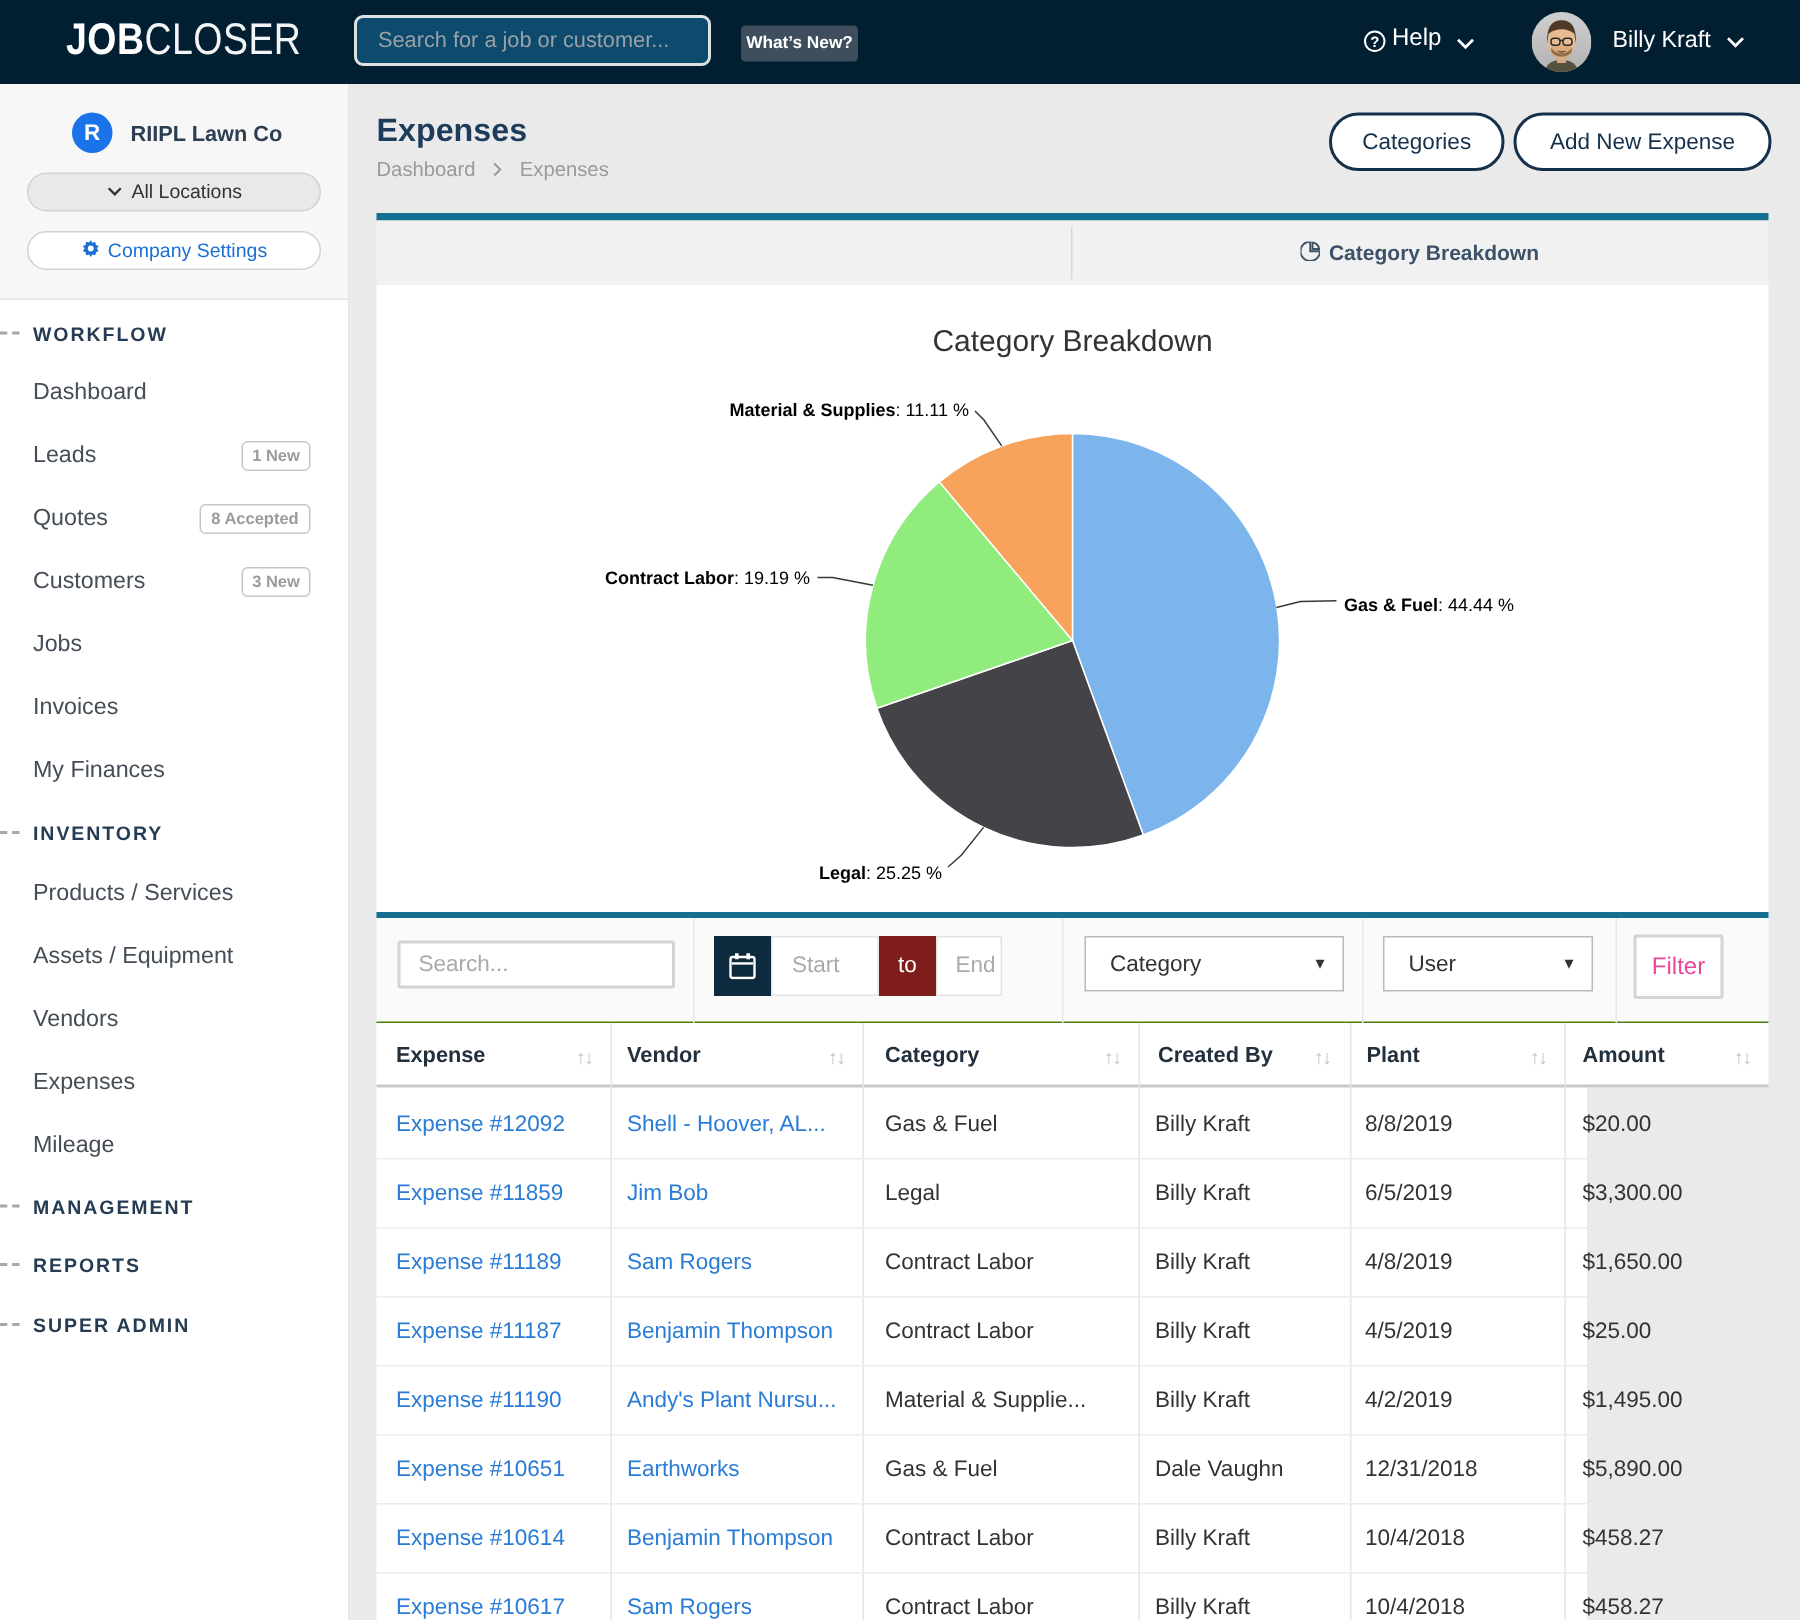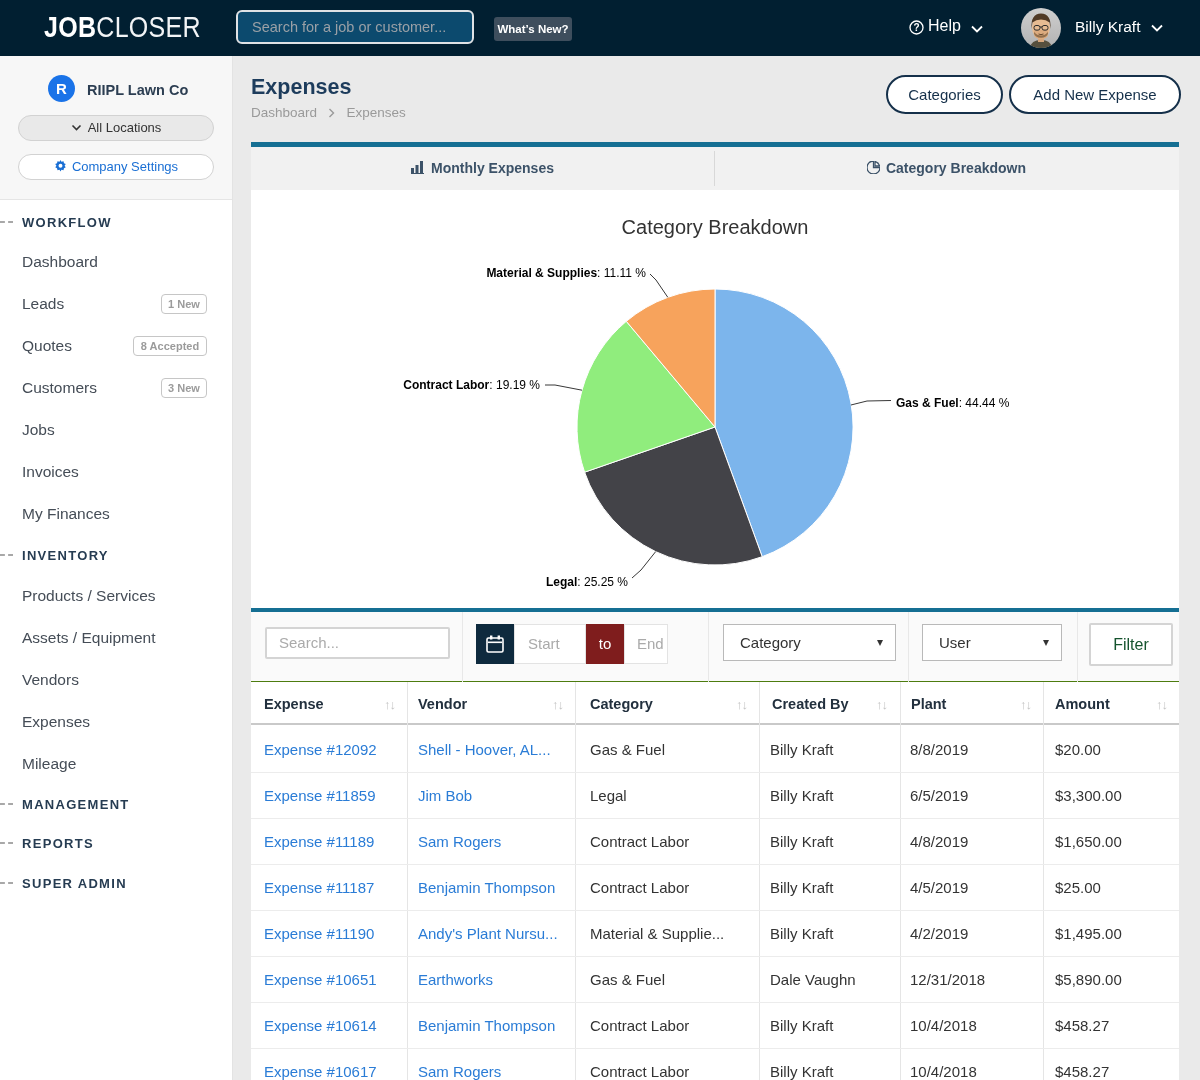--- a/index.html
+++ b/index.html
@@ -45,21 +45,21 @@
 
 
 .filterrow { position:absolute; left:251px; top:612px; width:928px; height:70px; background:#fafafa; border-bottom:1px solid #4d7c0f; }
 .fdiv { position:absolute; top:0; width:1px; height:70px; background:#e8e8e8; }
 .finput { position:absolute; background:#fff; border:2px solid #d4d4d4; border-radius:2px; color:#aaa; font-size:15px; }
 .dbox { position:absolute; top:12px; height:40px; }
 .sel { position:absolute; top:12px; height:37px; background:#fff; border:1px solid #b9b9b9; color:#333; font-size:15px; line-height:35px; padding-left:16px; }
 .sel:after { content:"▾"; position:absolute; right:12px; top:0; font-size:12px; color:#333; }
 
 
-.table { position:absolute; left:251px; top:682px; width:928px; background:#fff; }
+.table { position:absolute; left:251px; top:682px; width:807px; background:#fff; }
 .th { position:absolute; font-size:14.5px; font-weight:bold; color:#22303e; }
 .sort { position:absolute; font-size:13px; color:#c4c4c4; letter-spacing:-1px; }
 .tcell { position:absolute; font-size:15px; color:#333; }
 .tlink { position:absolute; font-size:15px; color:#2a7cd6; }
 .vline { position:absolute; width:1px; background:#e5e5e5; }
 .rline { position:absolute; left:0; width:928px; height:1px; background:#ececec; }
 </style>
 </head>
 <body>
 
@@ -143,26 +143,20 @@
 
 <div class="pagetitle">Expenses</div>
 <div class="crumb">Dashboard&nbsp;&nbsp; <svg width="7" height="10" viewBox="0 0 7 10" style="vertical-align:-1px">
       <path d="M1.5 1 L5.5 5 L1.5 9" fill="none" stroke="#9a9a9a" stroke-width="1.4"></path>
     </svg> &nbsp;&nbsp;Expenses</div>
 <div class="hbtn" style="left:886px;width:117px">Categories</div>
 <div class="hbtn" style="left:1009px;width:172px">Add New Expense</div>
 
 <div class="tealbar" style="top:142px;height:5px"></div>
 <div class="tabs">
-  <div class="tab" style="left:0"><svg width="14" height="13" viewBox="0 0 14 13" style="vertical-align:-1px;margin-right:6px">
-        <rect x="0" y="7" width="3" height="5" fill="#3c5268"></rect>
-        <rect x="4.5" y="4" width="3" height="8" fill="#3c5268"></rect>
-        <rect x="9" y="0" width="3" height="12" fill="#3c5268"></rect>
-        <rect x="0" y="12" width="13" height="1" fill="#3c5268"></rect>
-      </svg>Monthly Expenses</div>
   <div class="tabdiv"></div>
   <div class="tab" style="left:464px"><svg width="13" height="13" viewBox="0 0 13 13" style="vertical-align:-1px;margin-right:6px">
         <path d="M6.5 6.5 L6.5 0 A6.5 6.5 0 1 0 13 6.5 Z" fill="none" stroke="#3c5268" stroke-width="1.3"></path>
         <path d="M8 5 L8 0.5 A6 6 0 0 1 12.5 5 Z" fill="none" stroke="#3c5268" stroke-width="1.3"></path>
       </svg>Category Breakdown</div>
 </div>
 
 <div class="chartarea">
 <svg width="928" height="418" viewBox="0 0 928 418" font-family="Liberation Sans, sans-serif">
   <text x="464" y="44" font-size="20" fill="#333" text-anchor="middle">Category Breakdown</text>
@@ -194,21 +188,21 @@
         <rect x="4" y="0.5" width="2.4" height="4" fill="#fff"></rect>
         <rect x="11.6" y="0.5" width="2.4" height="4" fill="#fff"></rect>
         <rect x="2" y="6.5" width="14" height="1.6" fill="#fff"></rect>
       </svg>
   </div>
   <div class="dbox" style="left:263px;width:72px;background:#fff;border:1px solid #e3e3e3;color:#aaa;font-size:15px;line-height:38px;padding-left:13px">Start</div>
   <div class="dbox" style="left:335px;width:38px;background:#7f1d1d;color:#fff;font-size:15px;text-align:center;line-height:40px">to</div>
   <div class="dbox" style="left:373px;width:44px;background:#fff;border:1px solid #e3e3e3;color:#aaa;font-size:15px;line-height:38px;padding-left:12px">End</div>
   <div class="sel" style="left:472px;width:173px">Category</div>
   <div class="sel" style="left:671px;width:140px">User</div>
-  <div class="finput" style="left:838px;top:11px;width:84px;height:43px;line-height:39px;text-align:center;color:#14532d;font-size:16px;padding-left:0">Filter</div>
+  <div class="finput" style="left:838px;top:11px;width:60px;height:43px;line-height:39px;text-align:center;color:#ec4899;font-size:16px;padding-left:0">Filter</div>
 </div>
 
 <div class="table" style="height:398px">
 
   <div style="position:absolute;left:0;top:0;width:928px;height:43px;background:#fff;border-bottom:2px solid #c9c9c9"></div>
   <div class="th" style="left:13px;top:14px">Expense</div>
   <div class="th" style="left:167px;top:14px">Vendor</div>
   <div class="th" style="left:339px;top:14px">Category</div>
   <div class="th" style="left:521px;top:14px">Created By</div>
   <div class="th" style="left:660px;top:14px">Plant</div>

